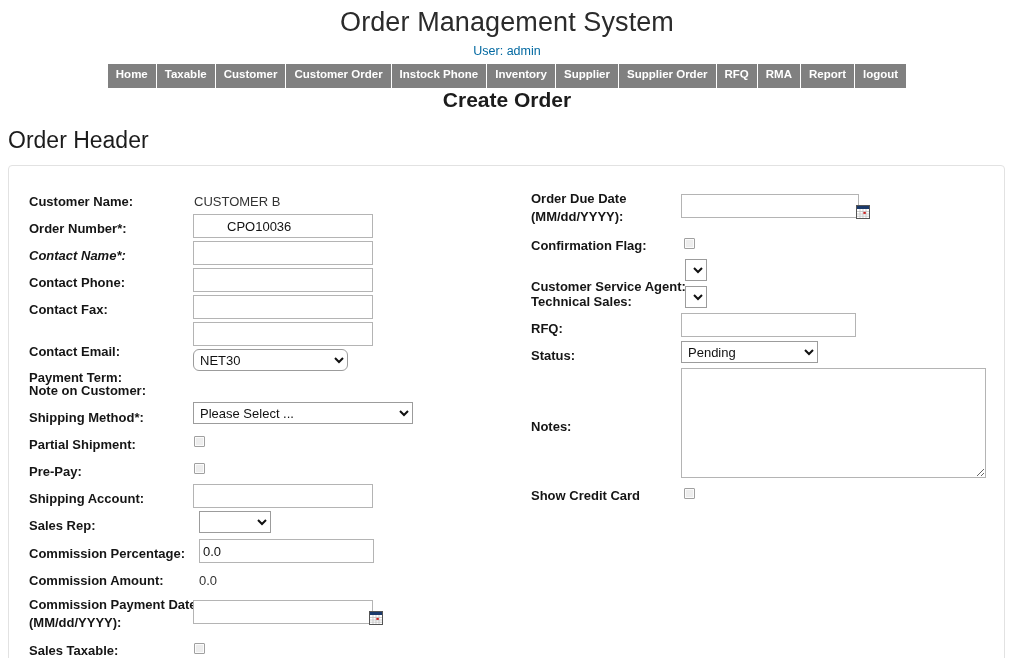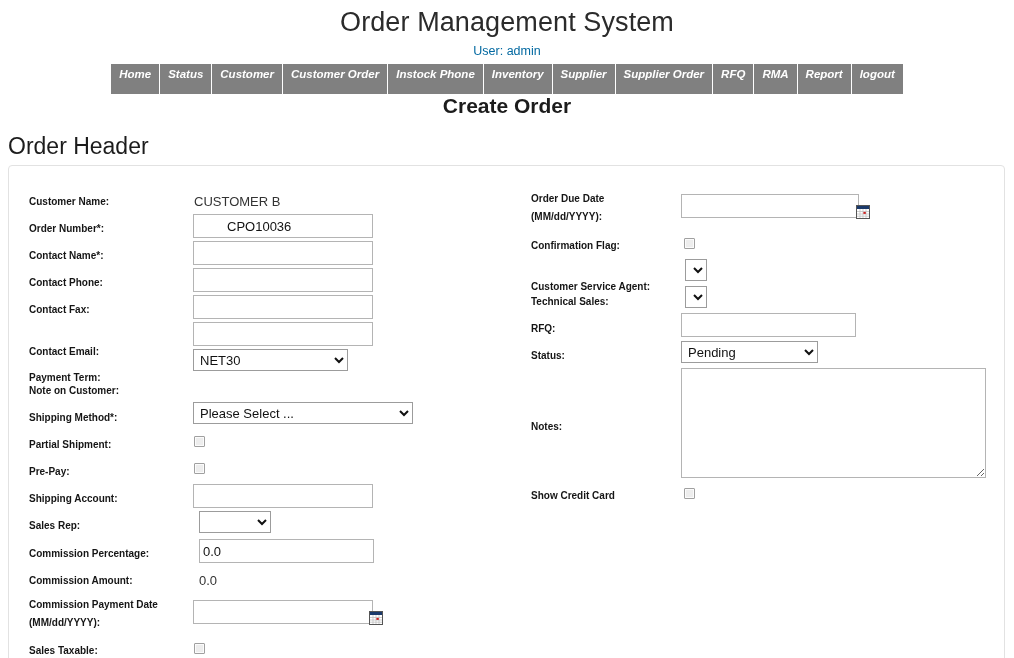--- a/index.html
+++ b/index.html
@@ -30,23 +30,22 @@
     margin-top: 6px;
     line-height: 14px;
   }
 
   
   .navwrap { text-align: center; margin-top: 6px; }
   .nav {
     display: inline-flex;
     background: #808080;
     border: 0;
-    height: 30px;
+    height: 24px;
     align-items: stretch;
-    font-style: italic;
   }
   .nav-item {
     color: #ffffff;
     font-size: 11.5px;
     font-weight: bold;
     line-height: 20px;
     padding: 0 8px;
     border-right: 1px solid #ffffff;
     white-space: nowrap;
     cursor: pointer;
@@ -89,21 +88,21 @@
   }
 
   .col {
     position: absolute;
     top: 0;
   }
   .col-left  { left: 0;   width: 520px; }
   .col-right { left: 512px; width: 485px; }
   .lbl {
     position: absolute;
-    font-size: 10px;
+    font-size: 13px;
     font-weight: bold;
     color: #151515;
     line-height: 15px;
     white-space: nowrap;
   }
   .val {
     position: absolute;
     font-size: 13px;
     font-weight: 400;
     color: #333;
@@ -172,21 +171,21 @@
 </style>
 </head>
 <body>
 
 <div class="app-title">Order Management System</div>
 <div class="user-line">User: admin</div>
 
 <div class="navwrap">
   <div class="nav" id="nav">
       <a class="nav-item" href="#">Home</a>
-      <a class="nav-item" href="#">Status</a>
+      <a class="nav-item" href="#">Taxable</a>
       <a class="nav-item" href="#">Customer</a>
       <a class="nav-item" href="#">Customer Order</a>
       <a class="nav-item" href="#">Instock Phone</a>
       <a class="nav-item" href="#">Inventory</a>
       <a class="nav-item" href="#">Supplier</a>
       <a class="nav-item" href="#">Supplier Order</a>
       <a class="nav-item" href="#">RFQ</a>
       <a class="nav-item" href="#">RMA</a>
       <a class="nav-item" href="#">Report</a>
       <a class="nav-item" href="#">logout</a>
@@ -200,34 +199,34 @@
 <div class="panel-inner">
 
   <div class="col col-left">
 
     <div class="lbl" style="left:20px; top:28px;">Customer Name:</div>
     <div class="val" style="left:185px; top:28px;">CUSTOMER B</div>
 
     <div class="lbl" style="left:20px; top:55px;">Order Number*:</div>
     <input type="text" style="left: 184px; top: 48px; width: 180px; padding-left: 33px;" value="CPO10036">
 
-    <div class="lbl" style="left:20px; top:82px;">Contact Name*:</div>
+    <div class="lbl" style="left:20px; top:82px;font-style:italic;">Contact Name*:</div>
     <input type="text" style="left: 184px; top: 75px; width: 180px;" value="">
 
     <div class="lbl" style="left:20px; top:109px;">Contact Phone:</div>
     <input type="text" style="left: 184px; top: 102px; width: 180px;" value="">
 
     <div class="lbl" style="left:20px; top:136px;">Contact Fax:</div>
     <input type="text" style="left: 184px; top: 129px; width: 180px;" value="">
 
     <div class="lbl" style="left:20px; top:178px;">Contact Email:</div>
     <input type="text" style="left: 184px; top: 156px; width: 180px;" value="">
 
     <div class="lbl" style="left:20px; top:204px;">Payment Term:</div>
-    <select style="left:184px; top:183px; width:155px;"><option value="NET30">NET30</option></select>
+    <select style="left:184px; top:183px; width:155px;border-radius:6px;"><option value="NET30">NET30</option></select>
 
     <div class="lbl" style="left:20px; top:217px;">Note on Customer:</div>
 
     <div class="lbl" style="left:20px; top:244px;">Shipping Method*:</div>
     <select style="left:184px; top:236px; width:220px;"><option value="Please Select ...">Please Select ...</option></select>
 
     <div class="lbl" style="left:20px; top:271px;">Partial Shipment:</div>
     <input type="checkbox" class="cbx" style="left: 185px; top: 270px;">
 
     <div class="lbl" style="left:20px; top:298px;">Pre-Pay:</div>

